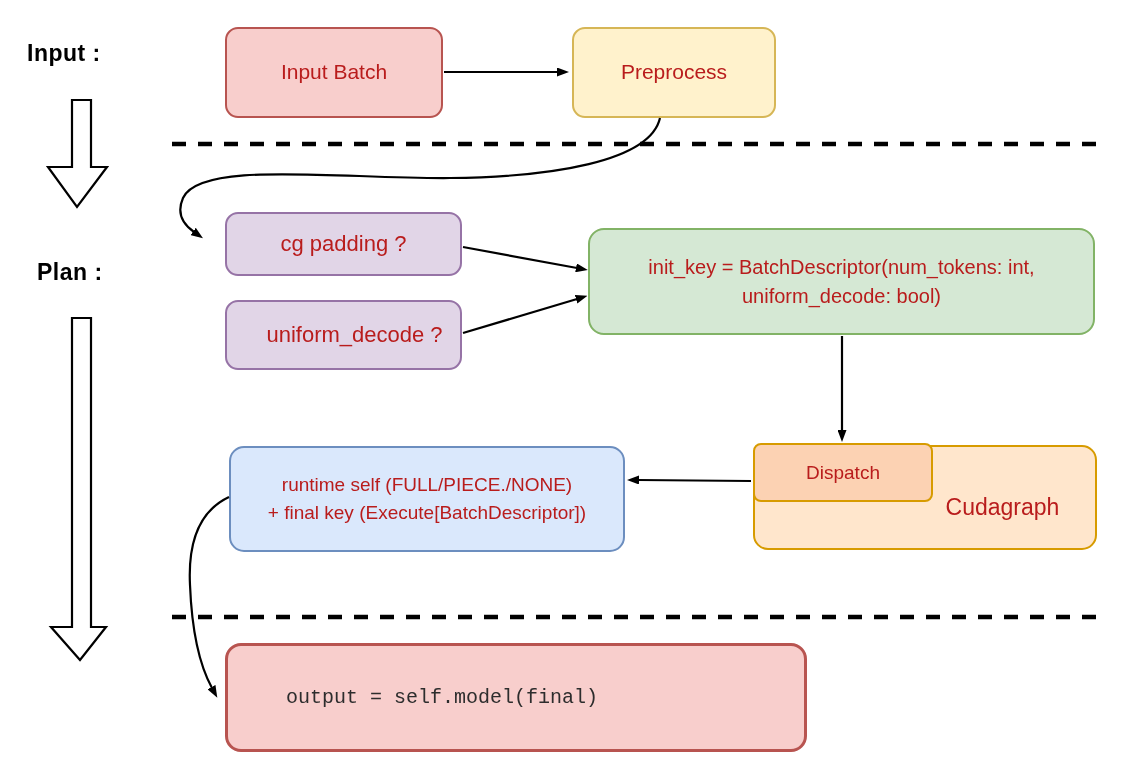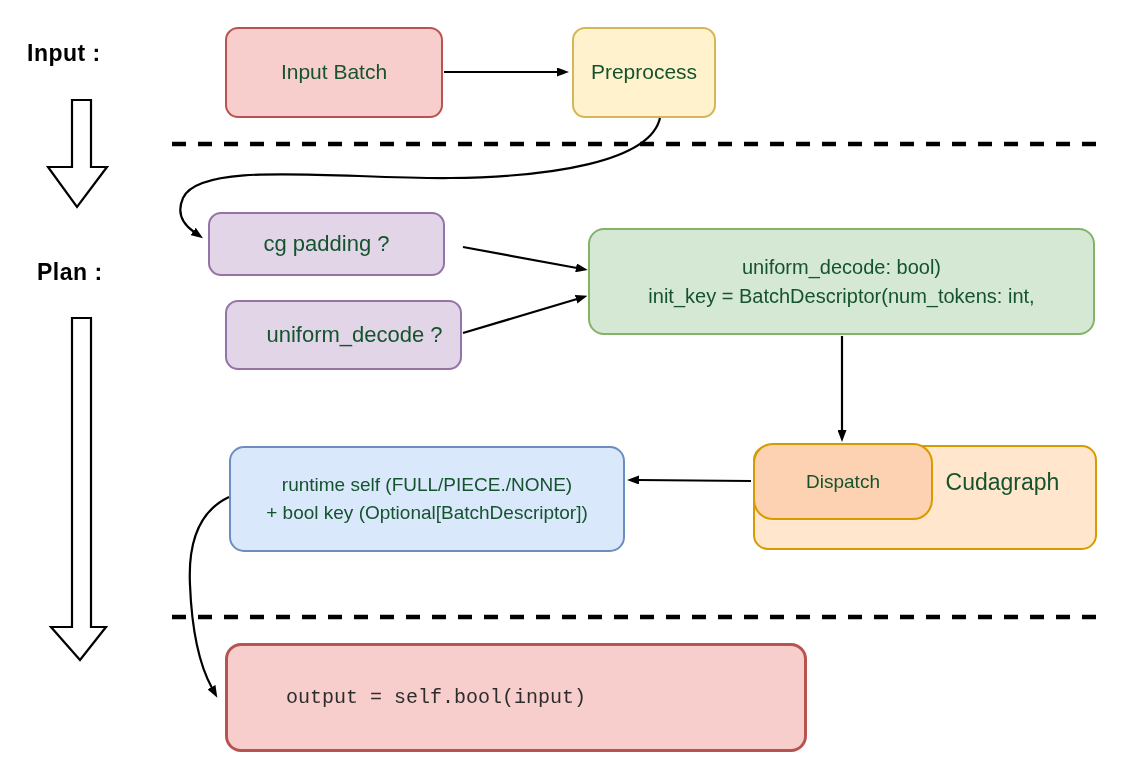--- a/index.html
+++ b/index.html
@@ -18,38 +18,39 @@
     letter-spacing:0.5px;
     white-space:nowrap;
   }
   .node{
     position:absolute;
     box-sizing:border-box;
     border:2px solid #a21caf;
     border-radius:13px;
     display:flex;
     flex-direction:column;
+    align-items:center;
     justify-content:center;
-    color:#14532d;
+    color:#b91c1c;
     text-align:center;
     line-height:1.35;
   }
   #node-input-batch{left:225px;top:27px;width:218px;height:91px;font-size:21px;}
-  #node-preprocess{left:572px;top:27px;width:144px;height:91px;font-size:21px;}
-  #node-cg-padding{left:208px;top:212px;width:237px;height:64px;font-size:22px;}
+  #node-preprocess{left:572px;top:27px;width:204px;height:91px;font-size:21px;}
+  #node-cg-padding{left:225px;top:212px;width:237px;height:64px;font-size:22px;}
   #node-uniform-decode{left:225px;top:300px;width:237px;height:70px;font-size:22px;}
   #node-init-key{left:588px;top:228px;width:507px;height:107px;font-size:20px;line-height:29px;border-radius:16px;}
   #node-cudagraph-dispatcher{
     left:753px;top:445px;width:344px;height:105px;
     font-size:23px;line-height:31px;
     flex-direction:row;justify-content:flex-end;
     border-radius:15px;
   }
   #node-cudagraph-dispatcher .right-text{width:185px;text-align:center;margin-top:20px;}
-  #node-dispatch{left:753px;top:443px;width:180px;height:77px;font-size:19px;border-radius:20px;z-index:2;}
+  #node-dispatch{left:753px;top:443px;width:180px;height:59px;font-size:19px;border-radius:8px;z-index:2;}
   #node-runtime-mode{left:229px;top:446px;width:396px;height:106px;font-size:19px;line-height:28px;border-radius:15px;}
   #node-execute-code{
     left:225px;top:643px;width:582px;height:109px;
     font-family:"Liberation Mono","DejaVu Sans Mono",monospace;
     font-size:20px;line-height:31px;
     align-items:flex-start;
     padding-left:10px;
     border-width:3px;
     border-radius:16px;
     color:#2d2d2d;
@@ -81,41 +82,41 @@
 
   <div class="node" id="node-cg-padding" style="background: rgb(225, 213, 231); border-color: rgb(150, 115, 166);">
     <span class="node-line">cg padding ?</span>
   </div>
 
   <div class="node" id="node-uniform-decode" style="background: rgb(225, 213, 231); border-color: rgb(150, 115, 166); padding-left: 22px;">
     <span class="node-line">uniform_decode ?</span>
   </div>
 
   <div class="node" id="node-init-key" style="background: rgb(213, 232, 212); border-color: rgb(130, 179, 102);">
+    <span class="node-line">init_key = BatchDescriptor(num_tokens: int,</span>
     <span class="node-line">uniform_decode: bool)</span>
-    <span class="node-line">init_key = BatchDescriptor(num_tokens: int,</span>
   </div>
 
   <div class="node" id="node-cudagraph-dispatcher" style="background: rgb(255, 230, 204); border-color: rgb(215, 155, 0);">
     <div class="right-text">
       <div class="node-line">Cudagraph</div>
     </div>
   </div>
 
   <div class="node" id="node-dispatch" style="background: rgb(252, 210, 179); border-color: rgb(215, 155, 0);">
     <span class="node-line">Dispatch</span>
   </div>
 
   <div class="node" id="node-runtime-mode" style="background: rgb(218, 232, 252); border-color: rgb(108, 142, 191);">
     <span class="node-line">runtime self (FULL/PIECE./NONE)</span>
-    <span class="node-line">+ bool key (Optional[BatchDescriptor])</span>
+    <span class="node-line">+ final key (Execute[BatchDescriptor])</span>
   </div>
 
   <div class="node" id="node-execute-code" style="background: rgb(248, 206, 204); border-color: rgb(184, 84, 80);">
-    <span class="code-line">    output = self.bool(input)</span>
+    <span class="code-line">    output = self.model(final)</span>
   </div>
 
   <svg id="connector-layer" viewBox="0 0 1142 770" xmlns="http://www.w3.org/2000/svg">
     <defs>
       <marker id="arrowhead" markerWidth="12" markerHeight="9" refX="1" refY="4.5" orient="auto" markerUnits="userSpaceOnUse">
         <path d="M0,0 L12,4.5 L0,9 Z" fill="#000"></path>
       </marker>
     </defs>
 
     <path d="M172,144 L1097,144" stroke="#000" stroke-width="4.5" stroke-dasharray="14 12" fill="none"></path>

